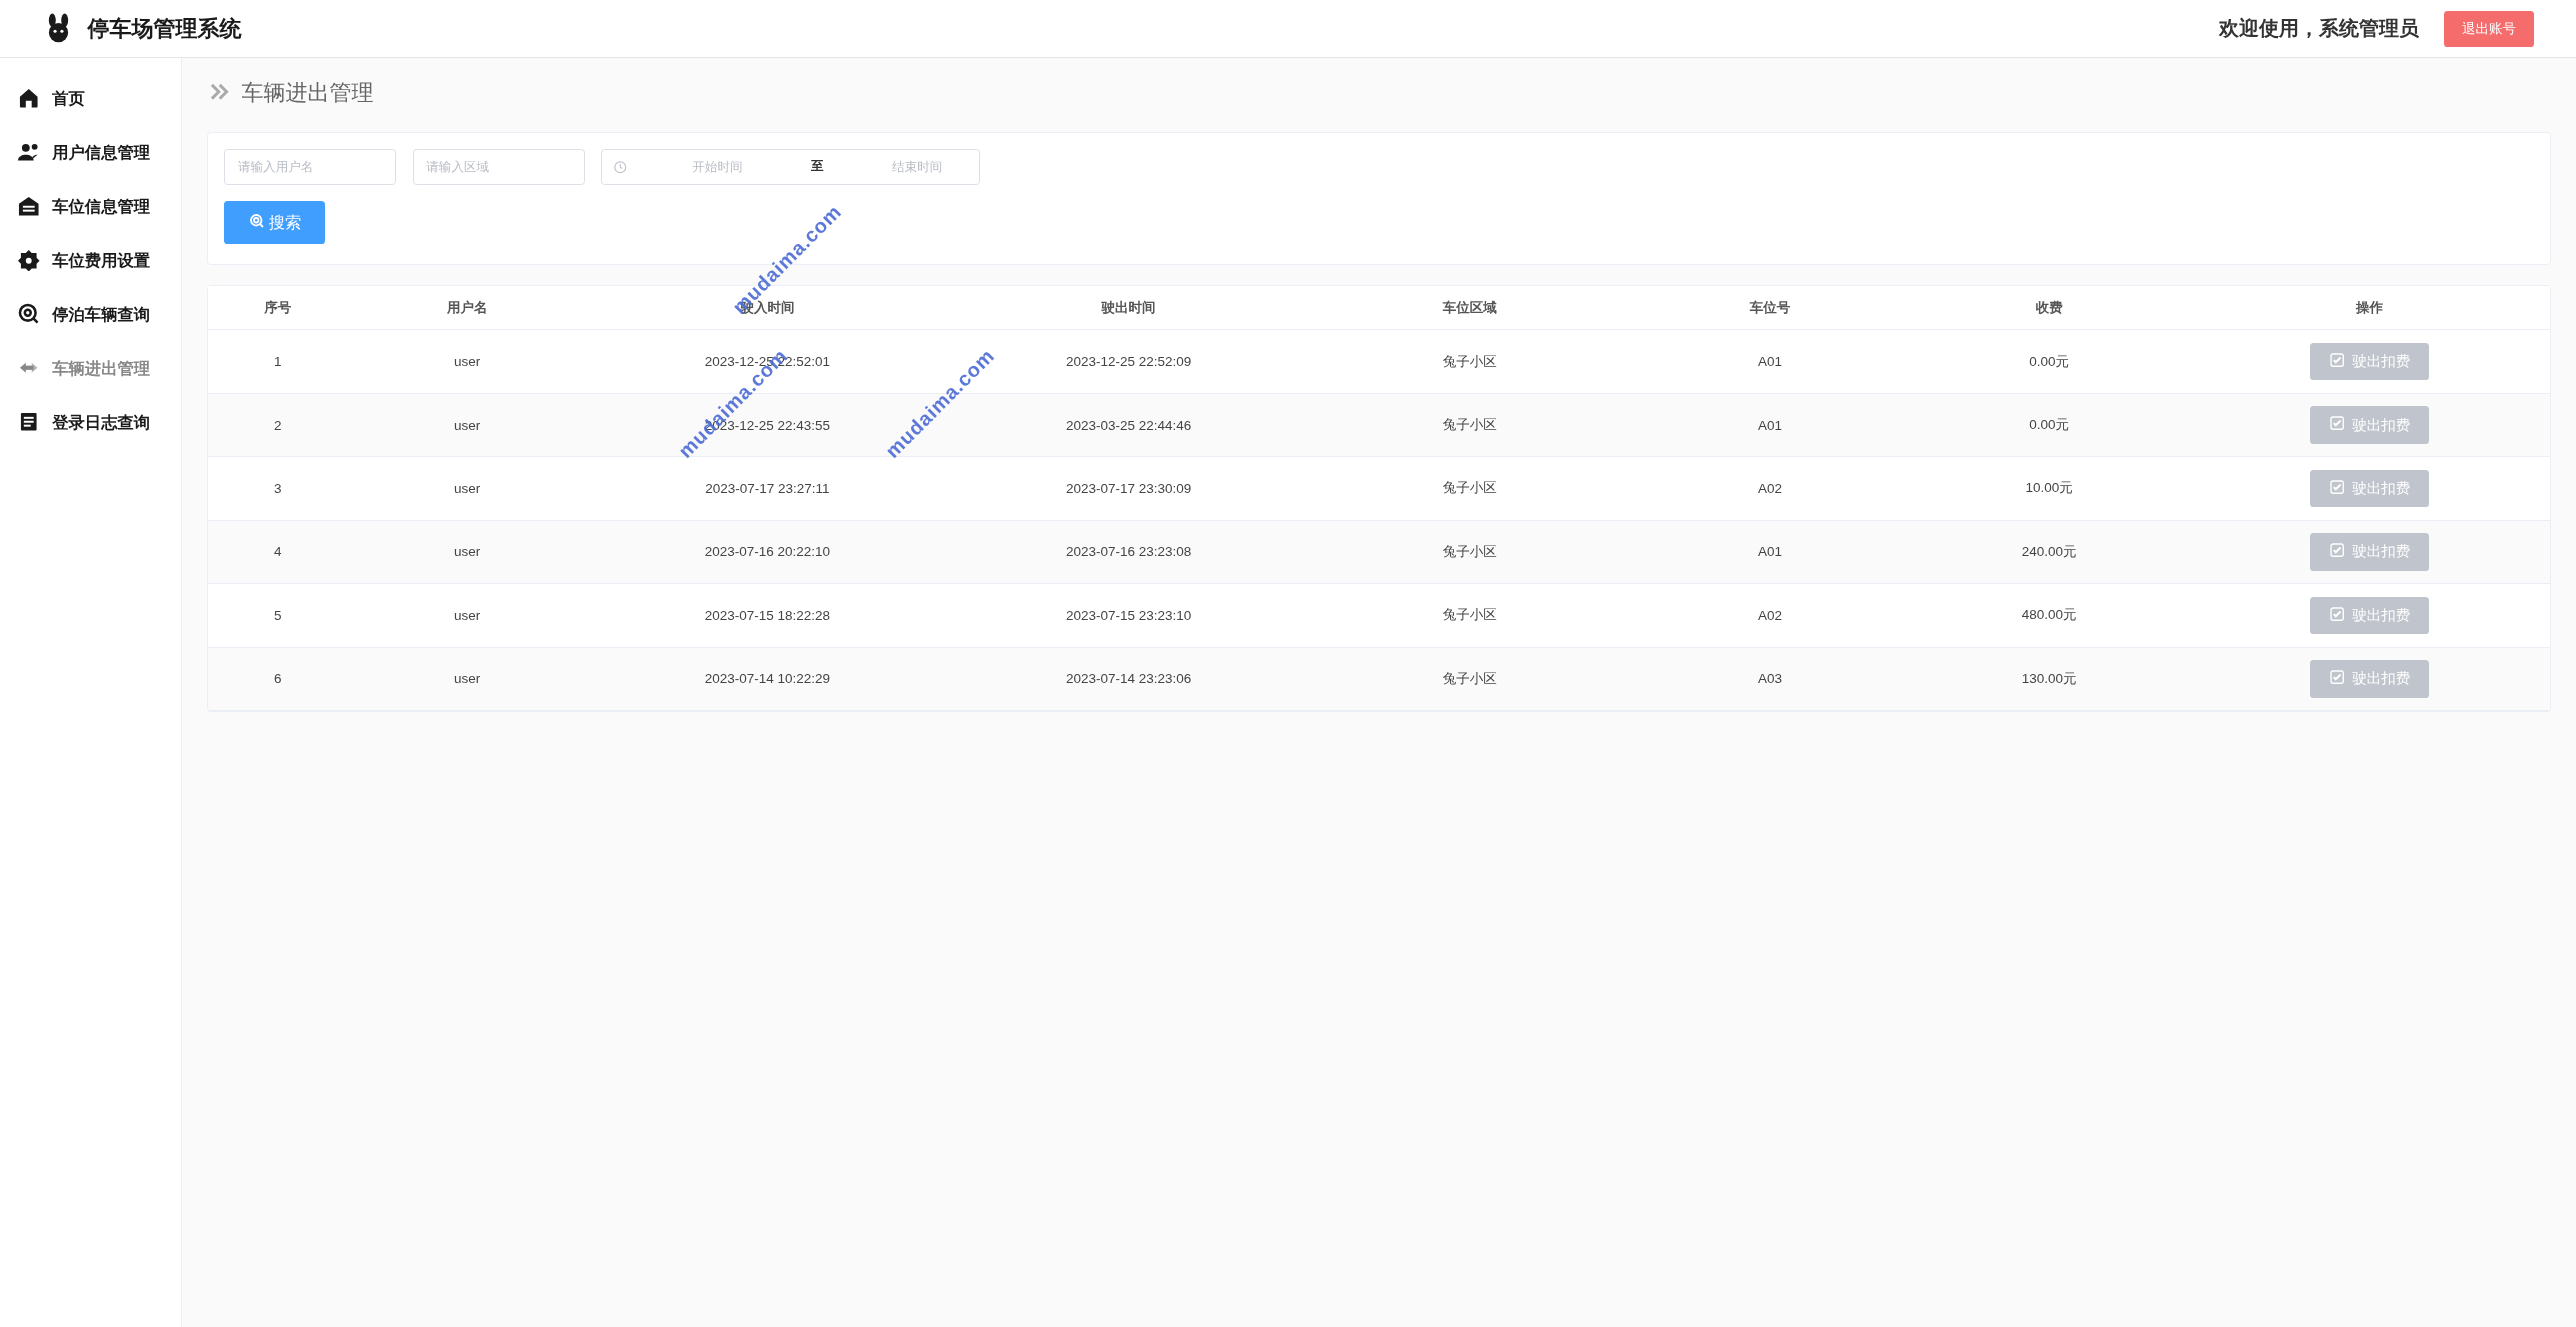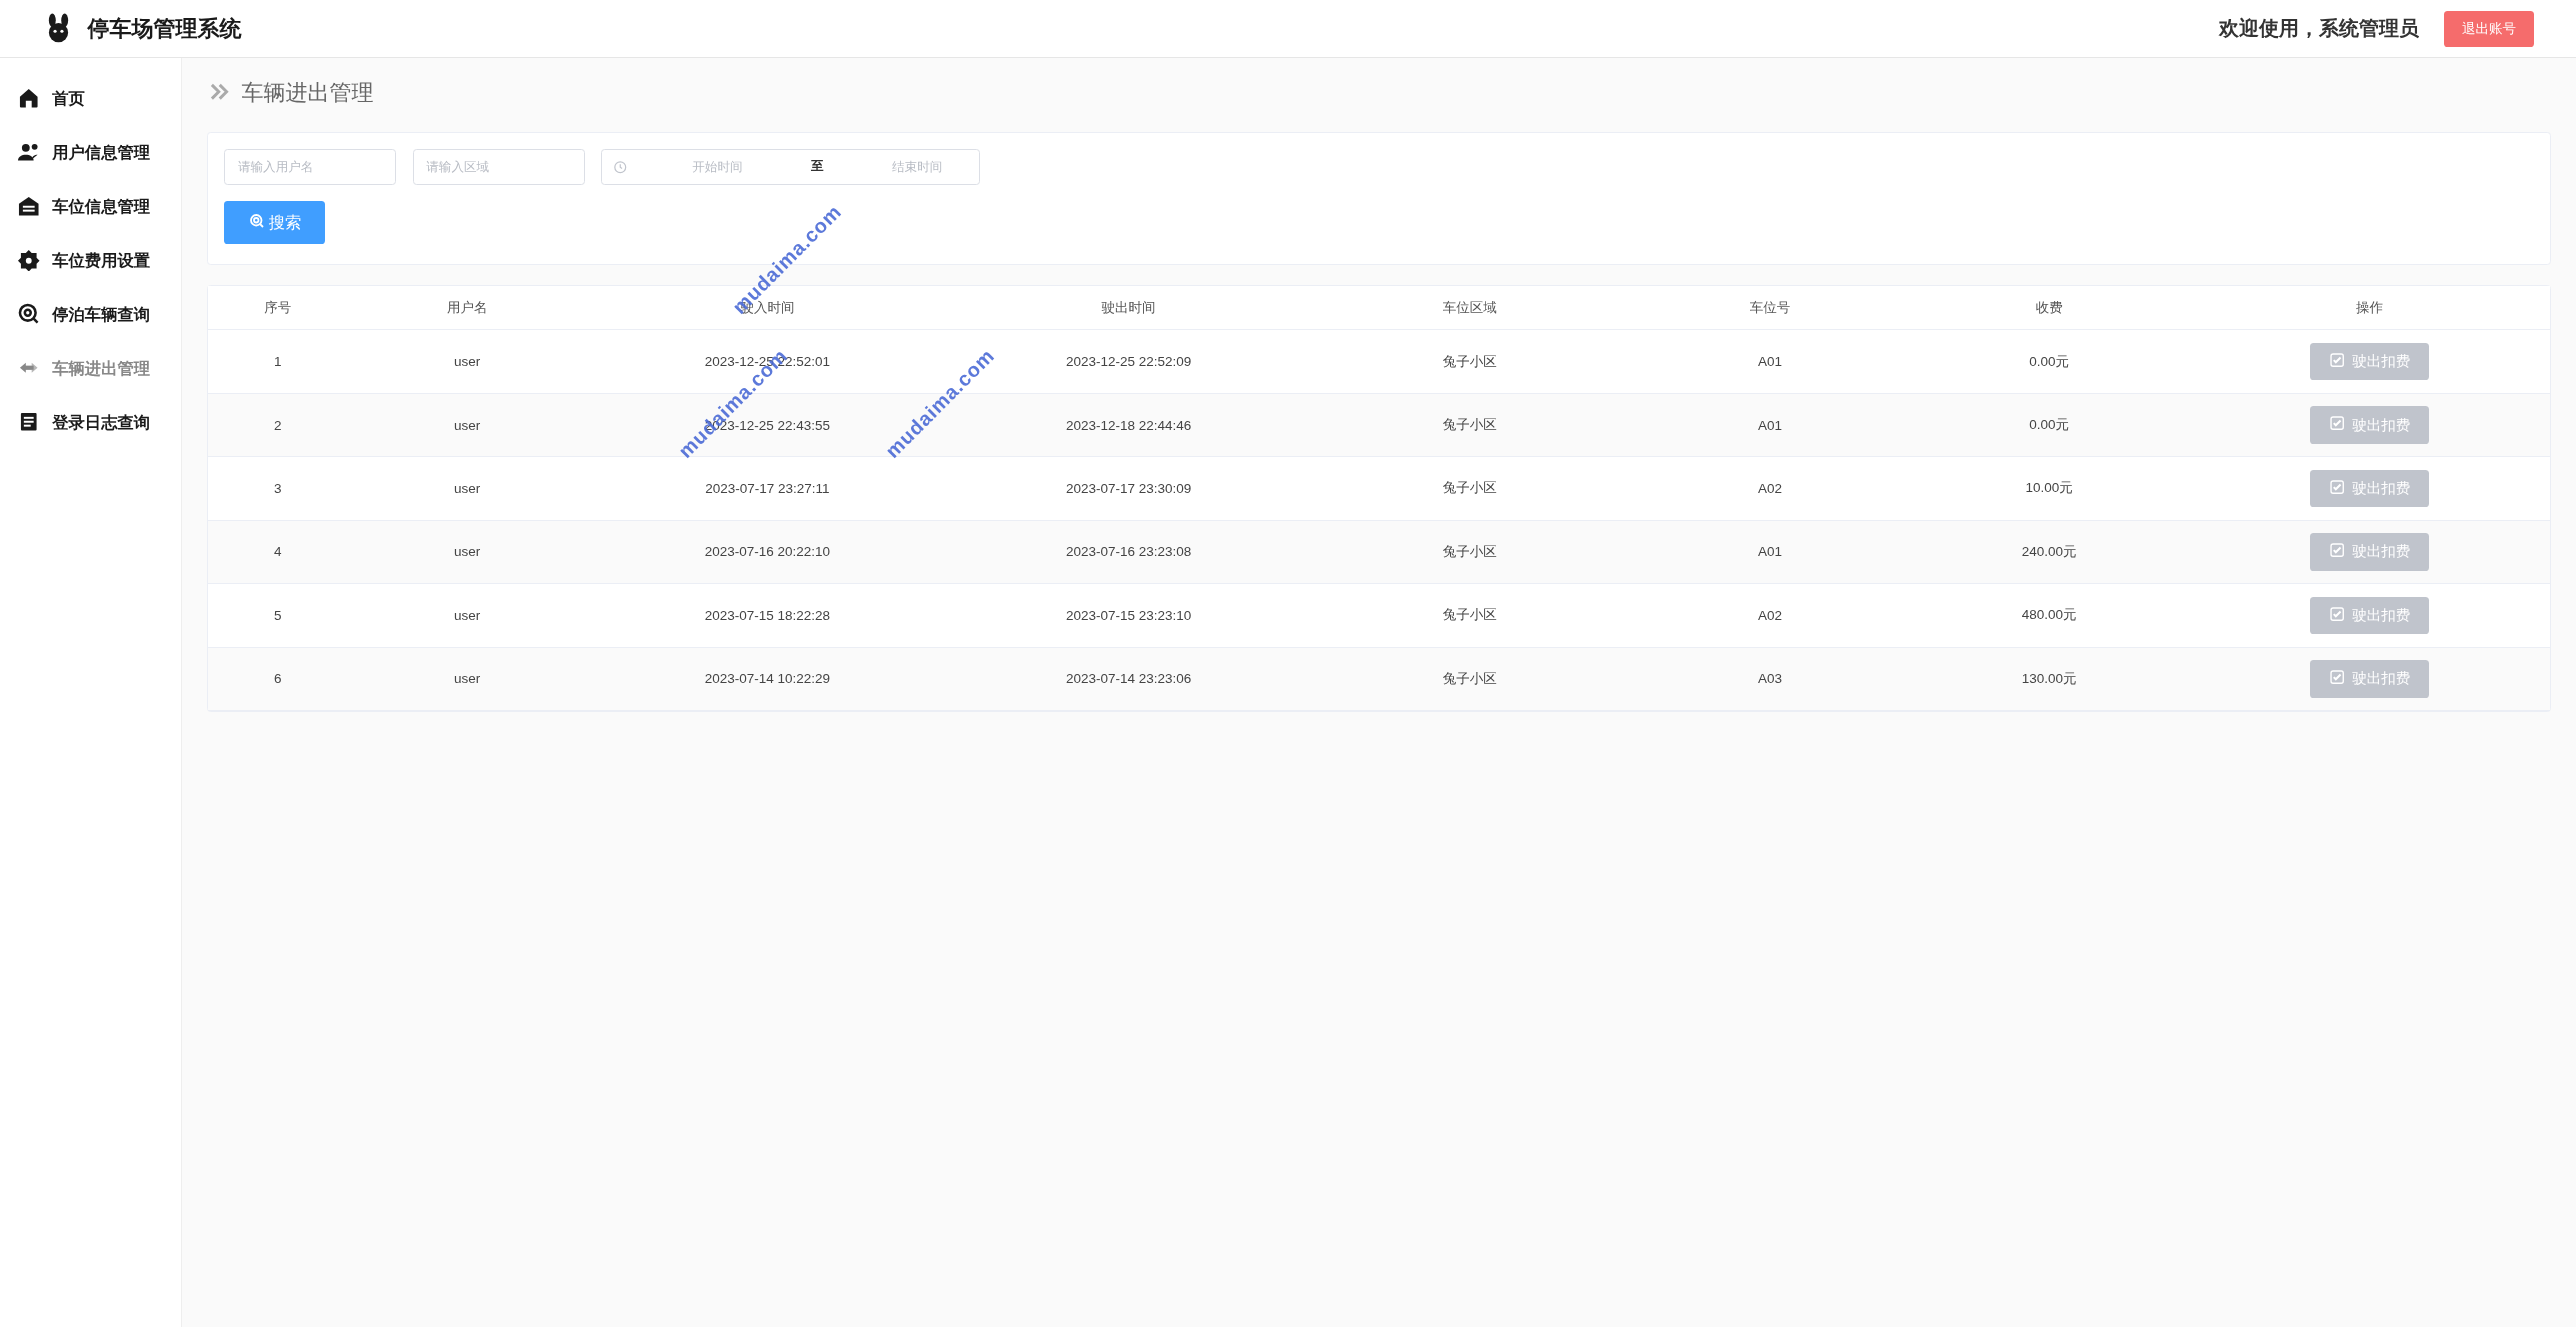--- a/index.html
+++ b/index.html
@@ -30,21 +30,21 @@
 .date-range { display: flex; align-items: center; border: 0.9px solid #dcdfe6; border-radius: 3.6px; height: 36px; padding: 0 11px; width: 379px; background: #fff; }
 .date-range .clock { color: #c0c4cc; margin-right: 9px; display: inline-flex; }
 .date-range .dr-input { border: none; outline: none; text-align: center; flex: 1; font-size: 12.6px; color: #606266; background: transparent; }
 .date-range .dr-input::placeholder { color: #b8bcc4; }
 .date-range .sep { color: #333; padding: 0 12.6px; font-weight: 600; }
 .search-btn { display: inline-flex; align-items: center; gap: 3px; background: #409eff; color: #fff; border: none; border-radius: 3.6px; height: 43px; padding: 0 23.5px; font-size: 16.3px; cursor: pointer; margin-top: 16.3px; }
 
 .card { background: #fff; border: 0.9px solid #ebeef5; border-radius: 3.6px; }
 .table { width: 100%; border-collapse: collapse; background: #fff; }
 .table th, .table td { border-bottom: 0.9px solid #ebeef5; padding: 12.6px 9px; text-align: center; font-size: 13.5px; color: #606266; }
-.table th { background: #fff; font-weight: 400; color: #555; }
+.table th { background: #fff; font-weight: 700; color: #555; }
 .table tbody tr:nth-child(even) { background: #fafafa; }
 .table td { color: #444; }
 .op-btn { display: inline-flex; align-items: center; gap: 7.2px; background: #c0c4cc; color: #fff; border: none; border-radius: 3.6px; padding: 9px 19px; font-size: 14.5px; cursor: not-allowed; }
 
 .col-idx { width: 63px; }
 .col-user { width: 108px; }
 .col-time { width: 163px; }
 .col-area { width: 145px; }
 .col-slot { width: 126px; }
 .col-fee { width: 126px; }
@@ -214,21 +214,21 @@
                       <rect x="3" y="3" width="18" height="18" rx="3" stroke-width="2"></rect>
                       <path d="M7 12l3 3 7-7"></path>
                     </svg></span>
                   <span>驶出扣费</span>
                 </button></td>
             </tr>
             <tr>
               <td>2</td>
               <td>user</td>
               <td>2023-12-25 22:43:55</td>
-              <td>2023-12-18 22:44:46</td>
+              <td>2023-03-25 22:44:46</td>
               <td>兔子小区</td>
               <td>A01</td>
               <td>0.00元</td>
               <td><button class="op-btn">
                   <span><svg width="16.3" height="16.3" viewBox="0 0 24 24" fill="none" stroke="#fff" stroke-width="3">
                       <rect x="3" y="3" width="18" height="18" rx="3" stroke-width="2"></rect>
                       <path d="M7 12l3 3 7-7"></path>
                     </svg></span>
                   <span>驶出扣费</span>
                 </button></td>

